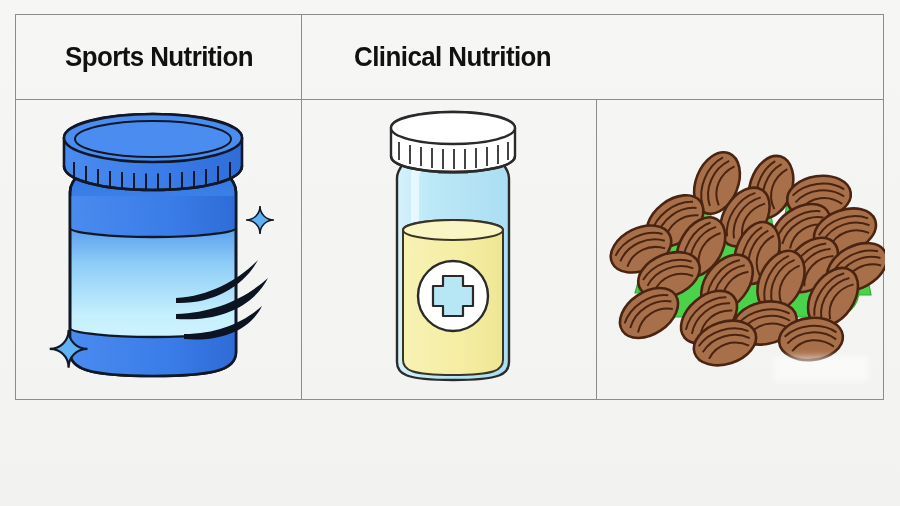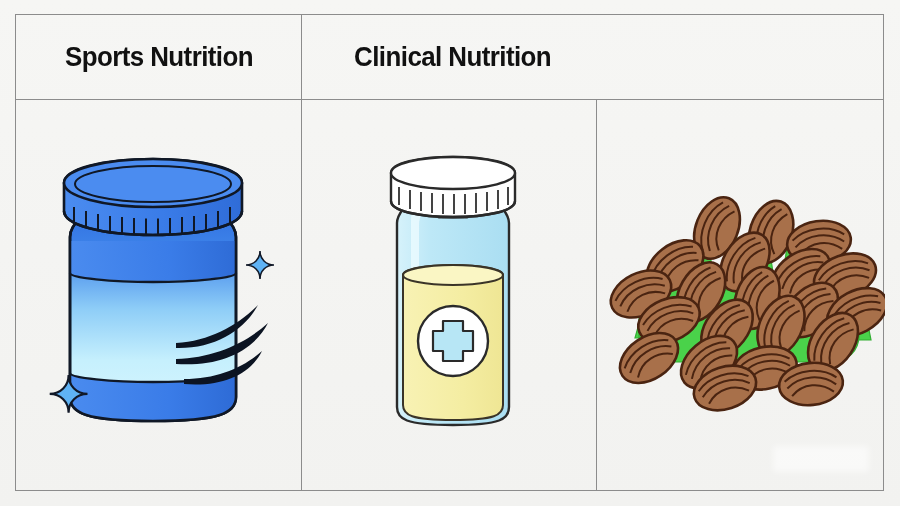--- a/index.html
+++ b/index.html
@@ -18,21 +18,21 @@
     width: 900px;
     height: 506px;
     background: linear-gradient(180deg,#f6f6f4 0%,#f2f2f0 100%);
   }
   
   .table {
     position: absolute;
     left: 15px;
     top: 14px;
     width: 869px;
-    height: 477px;
+    height: 386px;
     border: 1.4px solid #8c8c8c;
     box-sizing: border-box;
     display: flex;
     flex-direction: column;
     background: transparent;
   }
   .header-row {
     display: flex;
     height: 84px;
     flex: 0 0 84px;

